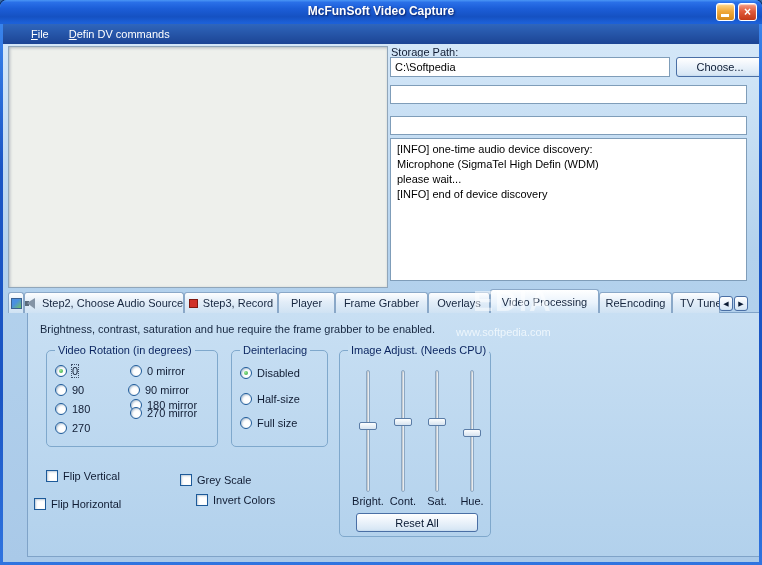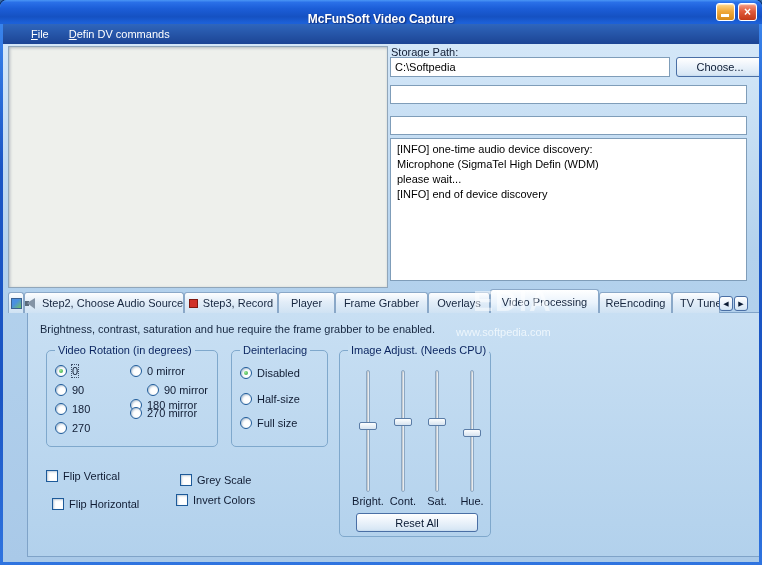--- a/index.html
+++ b/index.html
@@ -8,21 +8,21 @@
 
   .window { position:relative; width:762px; height:565px; margin:0 auto;
     background:linear-gradient(180deg,#3f8cf3,#1a55c4 30%,#1a55c4 70%,#2f74e0);
     border-radius:7px 7px 0 0; overflow:hidden; box-shadow:0 0 0 1px #0a2a6a; }
 
   
   .titlebar { position:absolute; top:0; left:0; width:762px; height:24px;
     background:linear-gradient(180deg,#4a96f5 0%, #2a70e8 10%, #1c5ed8 35%, #1551c2 70%, #1c60d8 95%);
     border-radius:7px 7px 0 0; }
   .title { position:absolute; top:4px; width:100%; text-align:center; color:#fff;
-    font-weight:bold; font-size:12px; text-shadow:1px 1px 2px rgba(0,0,40,.65);margin-top:8px; }
+    font-weight:bold; font-size:12px; text-shadow:1px 1px 2px rgba(0,0,40,.65); }
   .winbtn { position:absolute; top:3px; width:19px; height:18px; border-radius:3px;
     border:1px solid #fff; cursor:default; box-shadow:inset 0 1px 1px rgba(255,255,255,.6); }
   .btn-min { right:27px; background:linear-gradient(180deg,#ffd98a,#f0a93c 45%,#d88a18); }
   .btn-min .bar { position:absolute; left:4px; bottom:3px; width:8px; height:3px; background:#fff; }
   .btn-close { right:5px; background:linear-gradient(180deg,#f6a088,#e25b3c 45%,#c33818);
     color:#fff; font-size:12px; font-weight:bold; text-align:center; line-height:16px; }
 
   
   .menubar { position:absolute; left:3px; top:24px; width:756px; height:20px;
     background:linear-gradient(180deg,#2f66bc,#1c4494); display:flex; align-items:center;
@@ -221,21 +221,21 @@
         </div>
         <div class="opt-row" style="left:8px; top:71px;">
           <span class="radio"></span>
           <span>270</span>
         </div>
 
         <div class="opt-row" style="left:83px; top:14px;">
           <span class="radio"></span>
           <span>0  mirror</span>
         </div>
-        <div class="opt-row" style="left:100px; top:33px;justify-content:space-between;">
+        <div class="opt-row" style="left:81px; top:33px;justify-content:space-between;">
           <span class="radio"></span>
           <span>90  mirror</span>
         </div>
         <div class="opt-row" style="left:83px; top:48px;justify-content:center;">
           <span class="radio"></span>
           <span>180 mirror</span>
         </div>
         <div class="opt-row" style="left:83px; top:56px;">
           <span class="radio"></span>
           <span>270 mirror</span>
@@ -284,28 +284,28 @@
         <span class="slider-label" style="left:77px;">Sat.</span>
         <span class="slider-label" style="left:112px;">Hue.</span>
 
         <button class="xp-btn" style="position:absolute; left:16px; top:162px; width:122px; height:19px;">Reset All</button>
       </div>
 
       <div class="opt-row" style="left:18px; top:157px;">
         <span class="checkbox"></span>
         <span>Flip Vertical</span>
       </div>
-      <div class="opt-row" style="left:24px; top:185px;">
+      <div class="opt-row" style="left:6px; top:185px;">
         <span class="checkbox"></span>
         <span>Flip Horizontal</span>
       </div>
       <div class="opt-row" style="left:152px; top:161px;">
         <span class="checkbox"></span>
         <span>Grey Scale</span>
       </div>
-      <div class="opt-row" style="left:148px; top:181px;">
+      <div class="opt-row" style="left:168px; top:181px;">
         <span class="checkbox"></span>
         <span>Invert Colors</span>
       </div>
 
     </div>
   </div>
 </div>
 
 </body></html>

